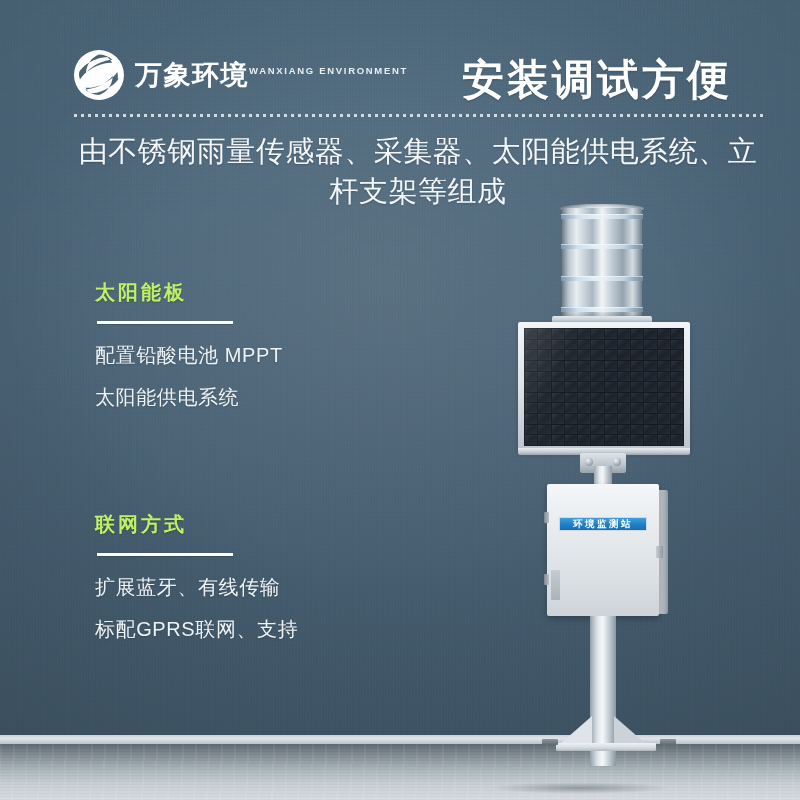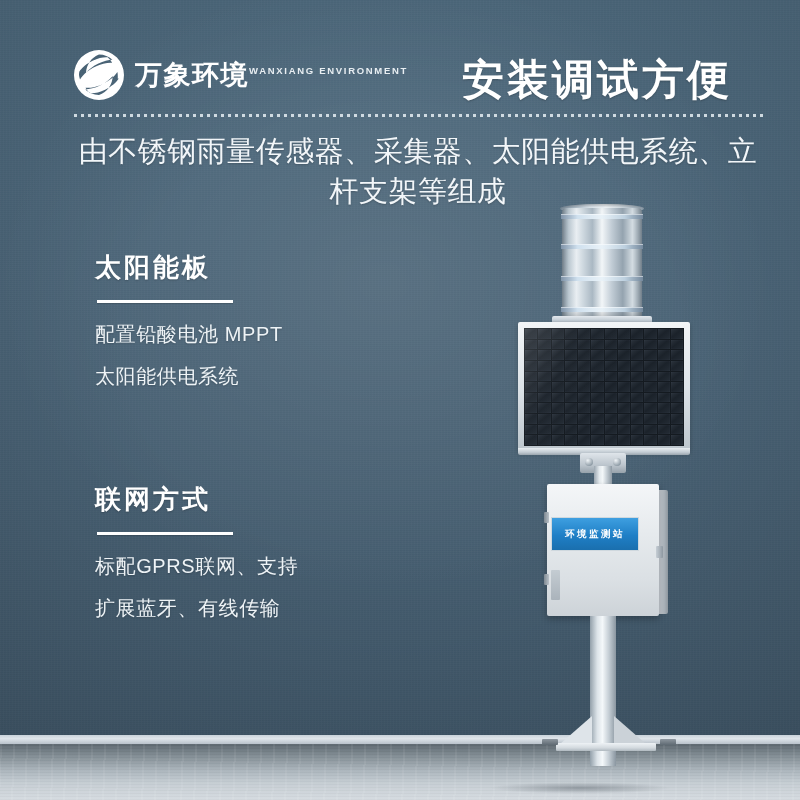--- a/index.html
+++ b/index.html
@@ -130,26 +130,27 @@
     letter-spacing: 0.5px;
     text-shadow: 0 1px 2px rgba(0,0,0,0.2);
   }
 
   
   .feature { position: absolute; left: 95px; }
   .feature-1 { top: 252px; }
   .feature-2 { top: 484px; }
 
   .feature-title {
-    font-size: 26px;
+    font-size: 20px;
     font-weight: 700;
-    color: #ffffff;
+    color: #bef264;
     letter-spacing: 3px;
     text-shadow: 0 1px 2px rgba(0,0,0,0.2);
     line-height: 1.2;
+    margin-top: 28px;
   }
   .feature-underline {
     width: 136px; height: 3px;
     background: #ffffff;
     margin: 17px 0 21px 2px;
     box-shadow: 0 1px 1px rgba(0,0,0,0.18);
   }
   .feature-line {
     font-size: 20px;
     color: #eef3f6;
@@ -289,22 +290,22 @@
   }
   .box-side {
     position: absolute;
     left: 159px; top: 294px;
     width: 9px; height: 124px;
     background: linear-gradient(90deg, #c6ccd2 0%, #aab2b9 60%, #8d969e 100%);
     border-radius: 0 2px 2px 0;
   }
   .box-label {
     position: absolute;
-    left: 4px; top: 33px;
-    width: 88px; height: 34px;
+    left: 12px; top: 33px;
+    width: 88px; height: 14px;
     background: linear-gradient(180deg, #3e9fe0 0%, #1f7fc6 55%, #1a6fae 100%);
     border: 1px solid #cfd8de;
     display: flex;
     align-items: center;
     justify-content: center;
     box-sizing: border-box;
   }
   .box-label-text {
     font-size: 9.5px;
     color: #ffffff;
@@ -409,22 +410,22 @@
   <div class="feature feature-1">
     <div class="feature-title">太阳能板</div>
     <div class="feature-underline"></div>
     <div class="feature-line">配置铅酸电池 MPPT</div>
     <div class="feature-line">太阳能供电系统</div>
   </div>
 
   <div class="feature feature-2">
     <div class="feature-title">联网方式</div>
     <div class="feature-underline"></div>
+    <div class="feature-line">扩展蓝牙、有线传输</div>
     <div class="feature-line">标配GPRS联网、支持</div>
-    <div class="feature-line">扩展蓝牙、有线传输</div>
   </div>
 
   <div class="device">
 
     <div class="gauge-top"></div>
     <div class="gauge">
       <div class="gauge-band" style="top:6px;"></div>
       <div class="gauge-band" style="top:36px;"></div>
       <div class="gauge-band" style="top:68px;"></div>
       <div class="gauge-band" style="top:99px;"></div>

